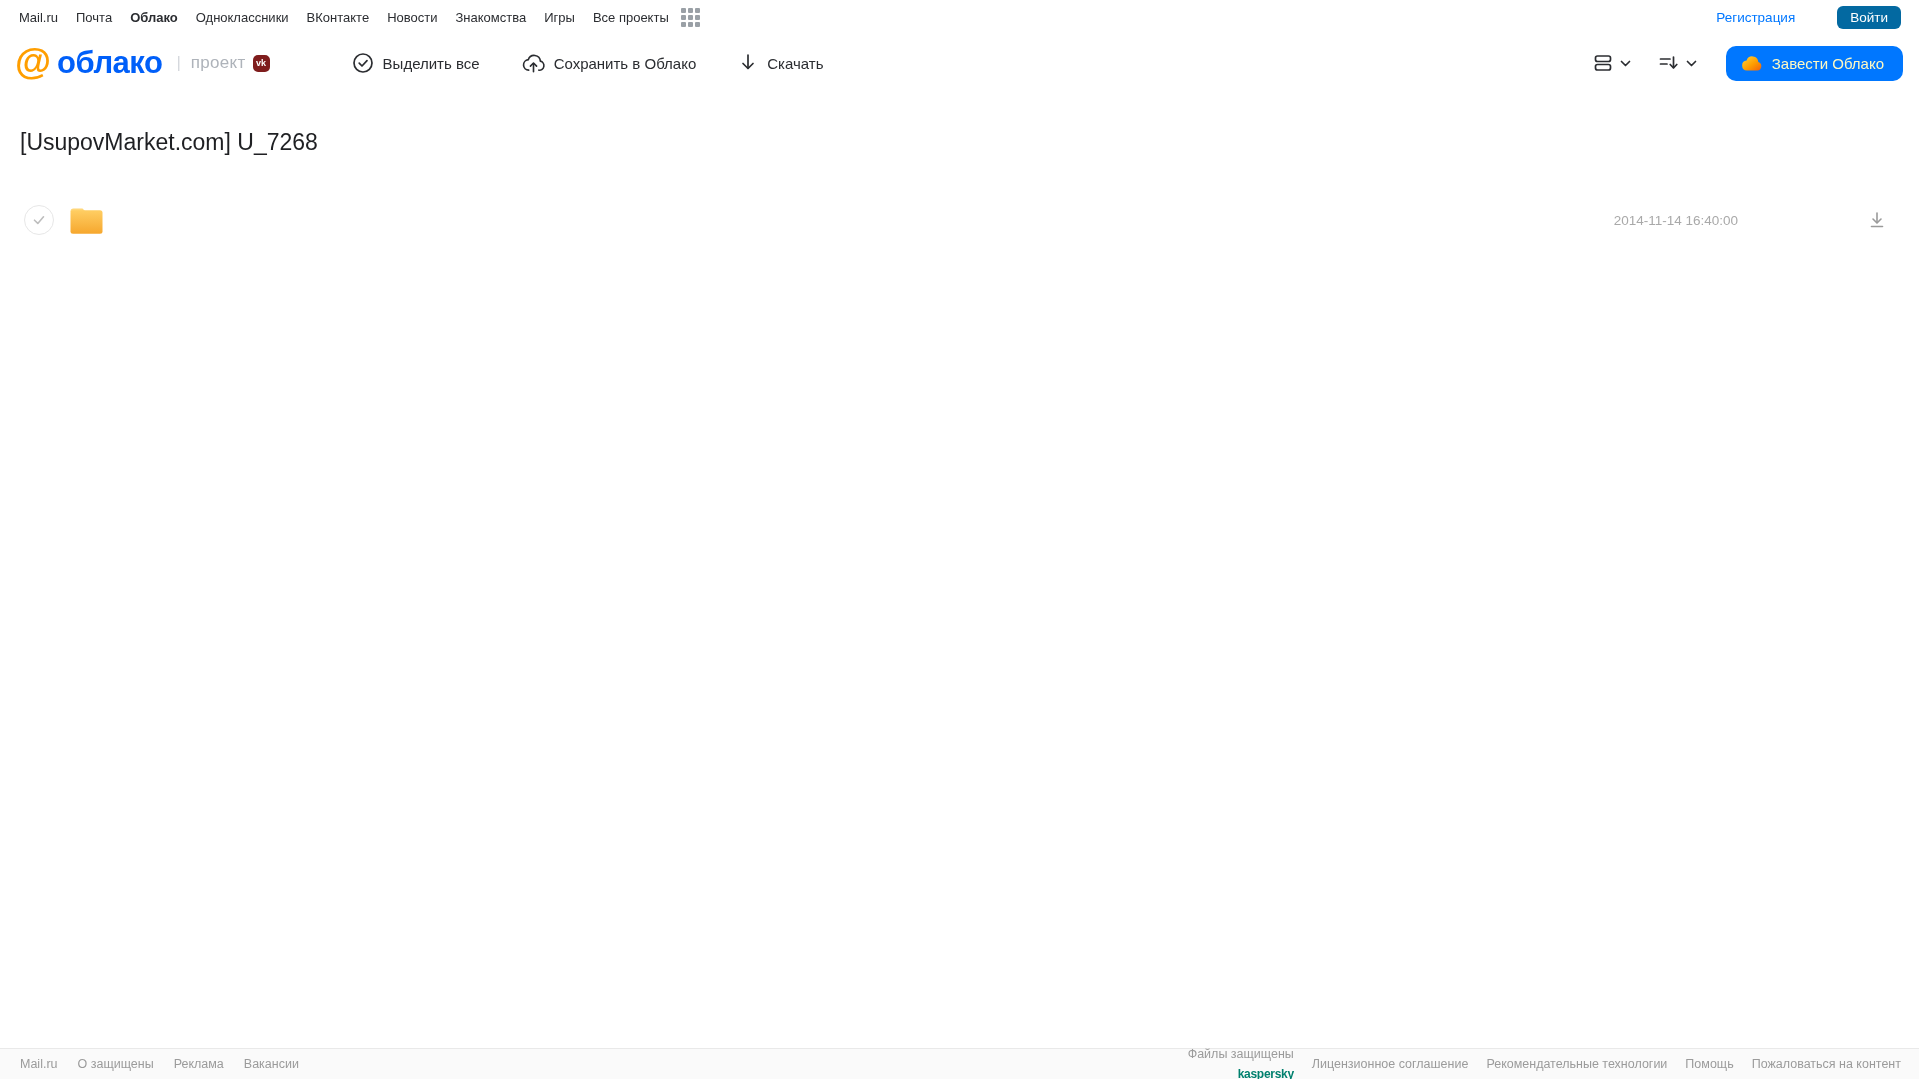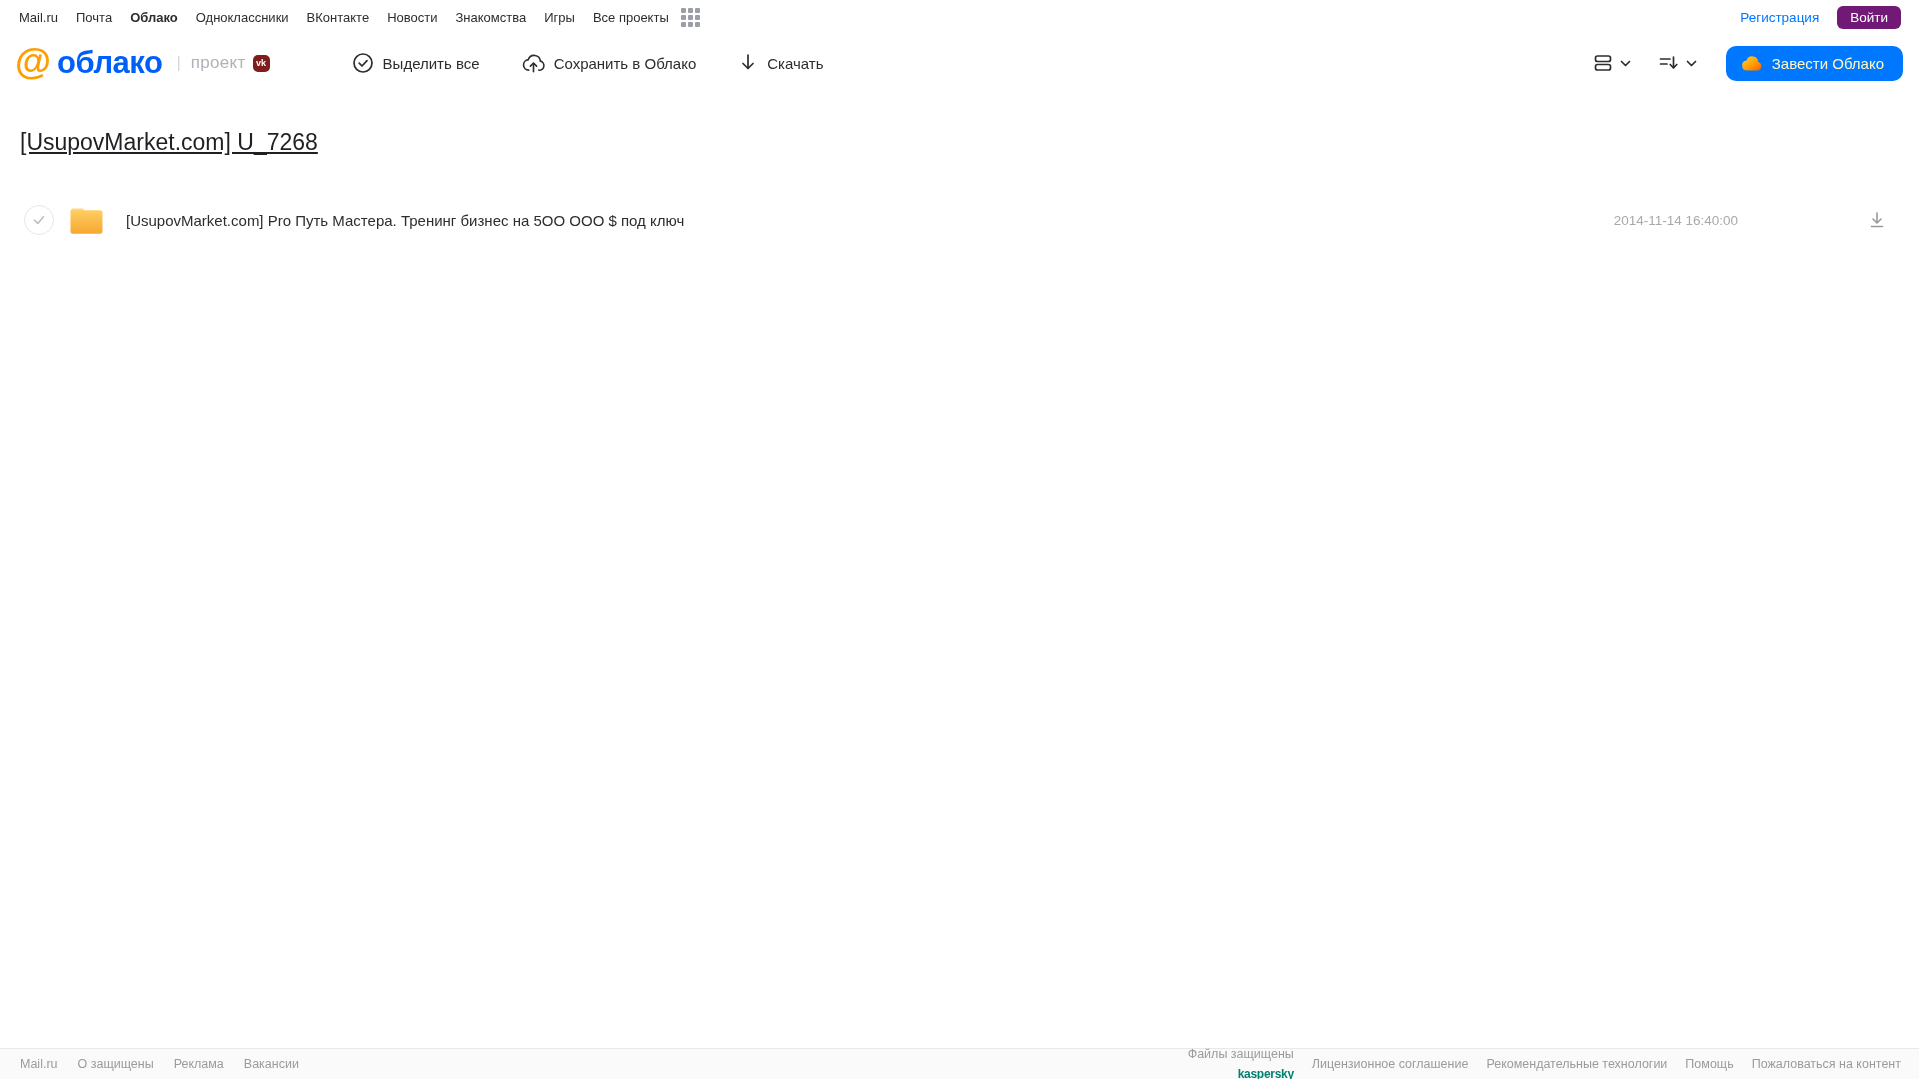--- a/index.html
+++ b/index.html
@@ -7,22 +7,22 @@
     font-family:"Liberation Sans", sans-serif; color:#2b2d31; }
 
   
   .topnav { display:flex; align-items:center; height:34px; padding:0 18px 0 19px; gap:18px; }
   .topnav a { font-size:13px; color:#2b2d31; text-decoration:none; cursor:pointer; white-space:nowrap; }
   .topnav a.active { font-weight:700; }
   .grid-icon { display:grid; grid-template-columns:repeat(3,5px); grid-gap:2px; margin-left:-6px; cursor:pointer; }
   .grid-icon span { width:5px; height:5px; background:#9aa0a6; border-radius:1px; }
   .topnav .spacer { flex:1; }
   .register { color:#0077ff !important; font-size:13.5px !important; }
-  .login-btn { background:#701a75; color:#fff; border:none; font-size:13.5px;
-    padding:4px 13px; border-radius:6px; cursor:pointer; font-family:inherit; }
+  .login-btn { background:#0369a1; color:#fff; border:none; font-size:13.5px;
+    padding:4px 13px; border-radius:6px; cursor:pointer; font-family:inherit;margin-left:24px; }
 
   
   .toolbar { display:flex; align-items:center; height:58px; padding:0 16px 0 15px; }
   .logo { display:flex; align-items:center; cursor:pointer; }
   .logo .at { color:#ff9e00; font-size:37px; font-weight:700; line-height:1; margin-top:-3px; }
   .logo .cloudword { color:#005ff9; font-size:31px; font-weight:700; letter-spacing:-0.5px; margin-left:6px; }
   .logo .sep { color:#d5d8dd; font-size:17px; margin:0 10px 0 14px; }
   .logo .project { color:#aeb3ba; font-size:17px; font-weight:500; letter-spacing:0.3px; }
   .vk-badge { width:17px; height:17px; border-radius:5px; background:#7f1d1d; color:#fff;
     font-size:9px; font-weight:700; display:flex; align-items:center; justify-content:center; margin-left:7px; }
@@ -31,21 +31,21 @@
   .action { display:flex; align-items:center; gap:9px; font-size:15px; color:#2b2d31; cursor:pointer; }
   .action svg { display:block; }
 
   .right-tools { margin-left:auto; display:flex; align-items:center; }
   .icon-btn { display:flex; align-items:center; gap:6px; cursor:pointer; }
   .icon-btn + .icon-btn { margin-left:26px; }
   .cta-btn { margin-left:28px; display:flex; align-items:center; gap:9px; background:#0077ff; color:#fef9c3;
     border:none; font-size:15px; padding:9px 19px 9px 15px; border-radius:10px; cursor:pointer; font-family:inherit; }
 
   
-  .page-title { font-size:23px; font-weight:500; color:#1f2023; margin:37px 0 0 20px;text-decoration:underline; }
+  .page-title { font-size:23px; font-weight:500; color:#1f2023; margin:37px 0 0 20px; }
 
   .file-row { display:flex; align-items:center; height:52px; margin-top:38px; padding:0 0 0 24px; cursor:pointer; }
   .check-circle { width:30px; height:30px; border:1px solid #e7e7e7; border-radius:50%;
     display:flex; align-items:center; justify-content:center; flex:none; cursor:pointer; background:#fff; }
   .folder-ic { margin-left:15px; flex:none; }
   .file-name { margin-left:22px; font-size:15px; color:#2b2d31; }
   .file-date { margin-left:auto; font-size:13.5px; color:#a9a9a9; }
   .row-download { margin-left:130px; margin-right:33px; cursor:pointer; display:flex; }
 
   
@@ -168,21 +168,20 @@
   <svg class="folder-ic" width="35" height="29" viewBox="0 0 35 29">
     <defs>
       <linearGradient id="fg" x1="0" y1="0" x2="0" y2="1">
         <stop offset="0" stop-color="#ffce63"></stop>
         <stop offset="1" stop-color="#f6a72e"></stop>
       </linearGradient>
     </defs>
     <path d="M1.5 5.5 q0-3 3-3 h9 l3.5 3.5 h-15.5z" fill="#ffd678"></path>
     <rect x="1.5" y="4.2" width="32" height="23.5" rx="2.5" fill="url(#fg)"></rect>
   </svg>
-  <span class="file-name">[UsupovMarket.com] Pro Путь Мастера. Тренинг бизнес на 5ОО ООО $ под ключ</span>
   <span class="file-date">2014-11-14 16:40:00</span>
   <span class="row-download">
     <svg width="18" height="18" viewBox="0 0 18 18" fill="none" stroke="#9a9a9a" stroke-width="1.6">
       <line x1="9" y1="2" x2="9" y2="11.5" stroke-linecap="round"></line>
       <polyline points="5,8 9,12 13,8" stroke-linecap="round" stroke-linejoin="round"></polyline>
       <line x1="3.5" y1="15.5" x2="14.5" y2="15.5" stroke-linecap="round"></line>
     </svg>
   </span>
 </div>
 

